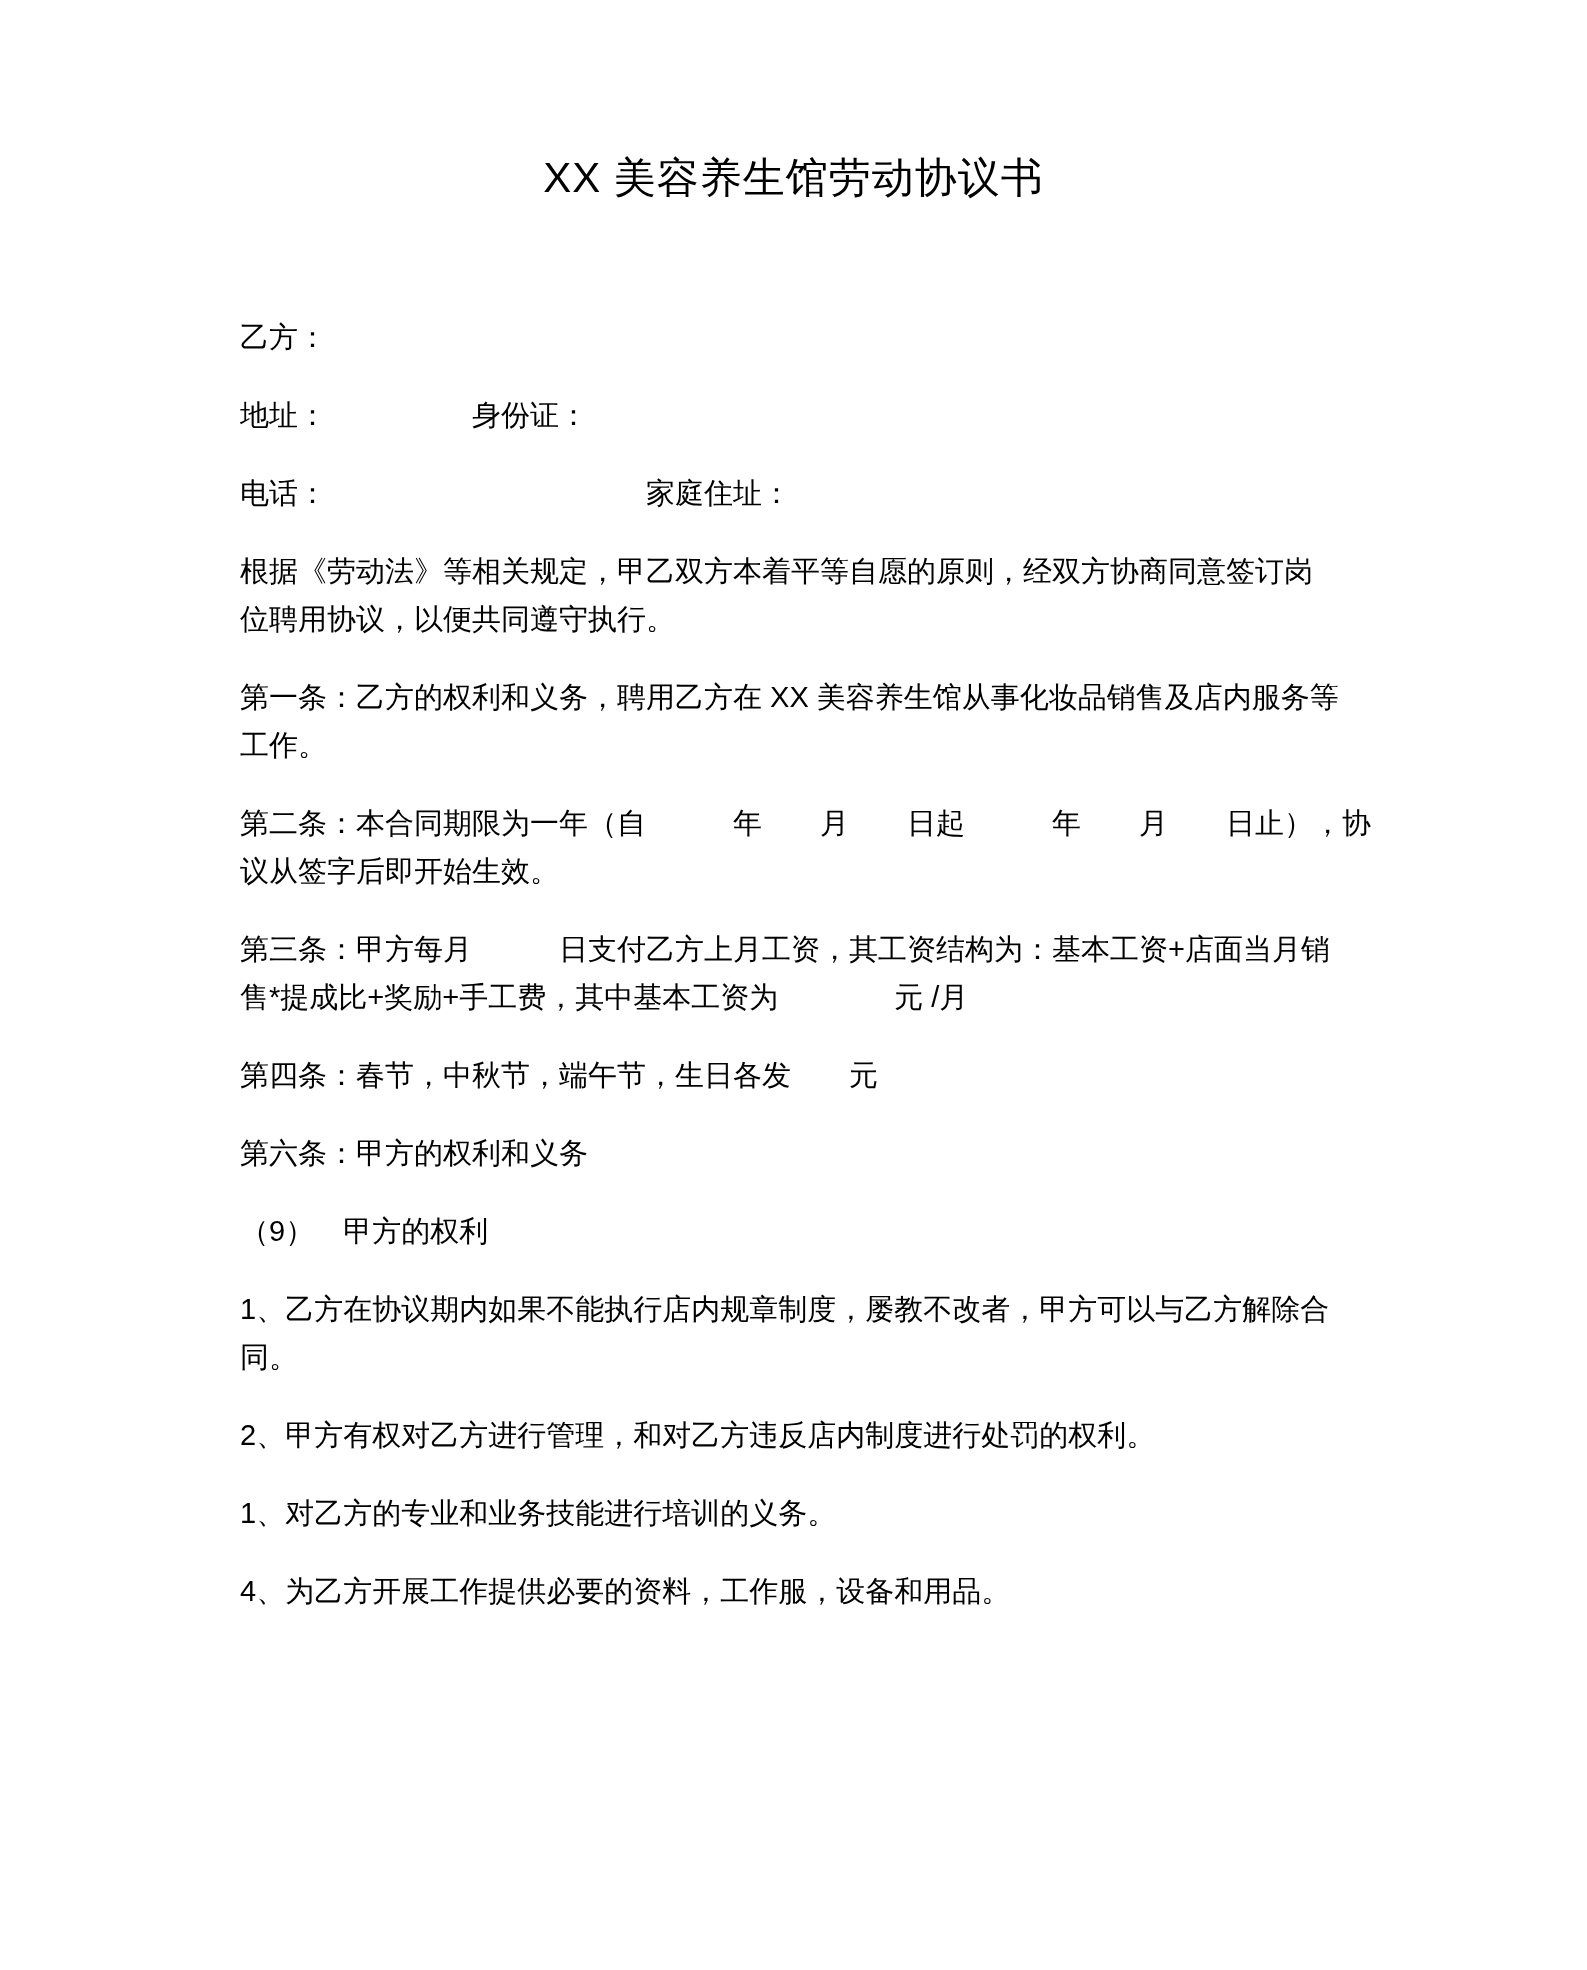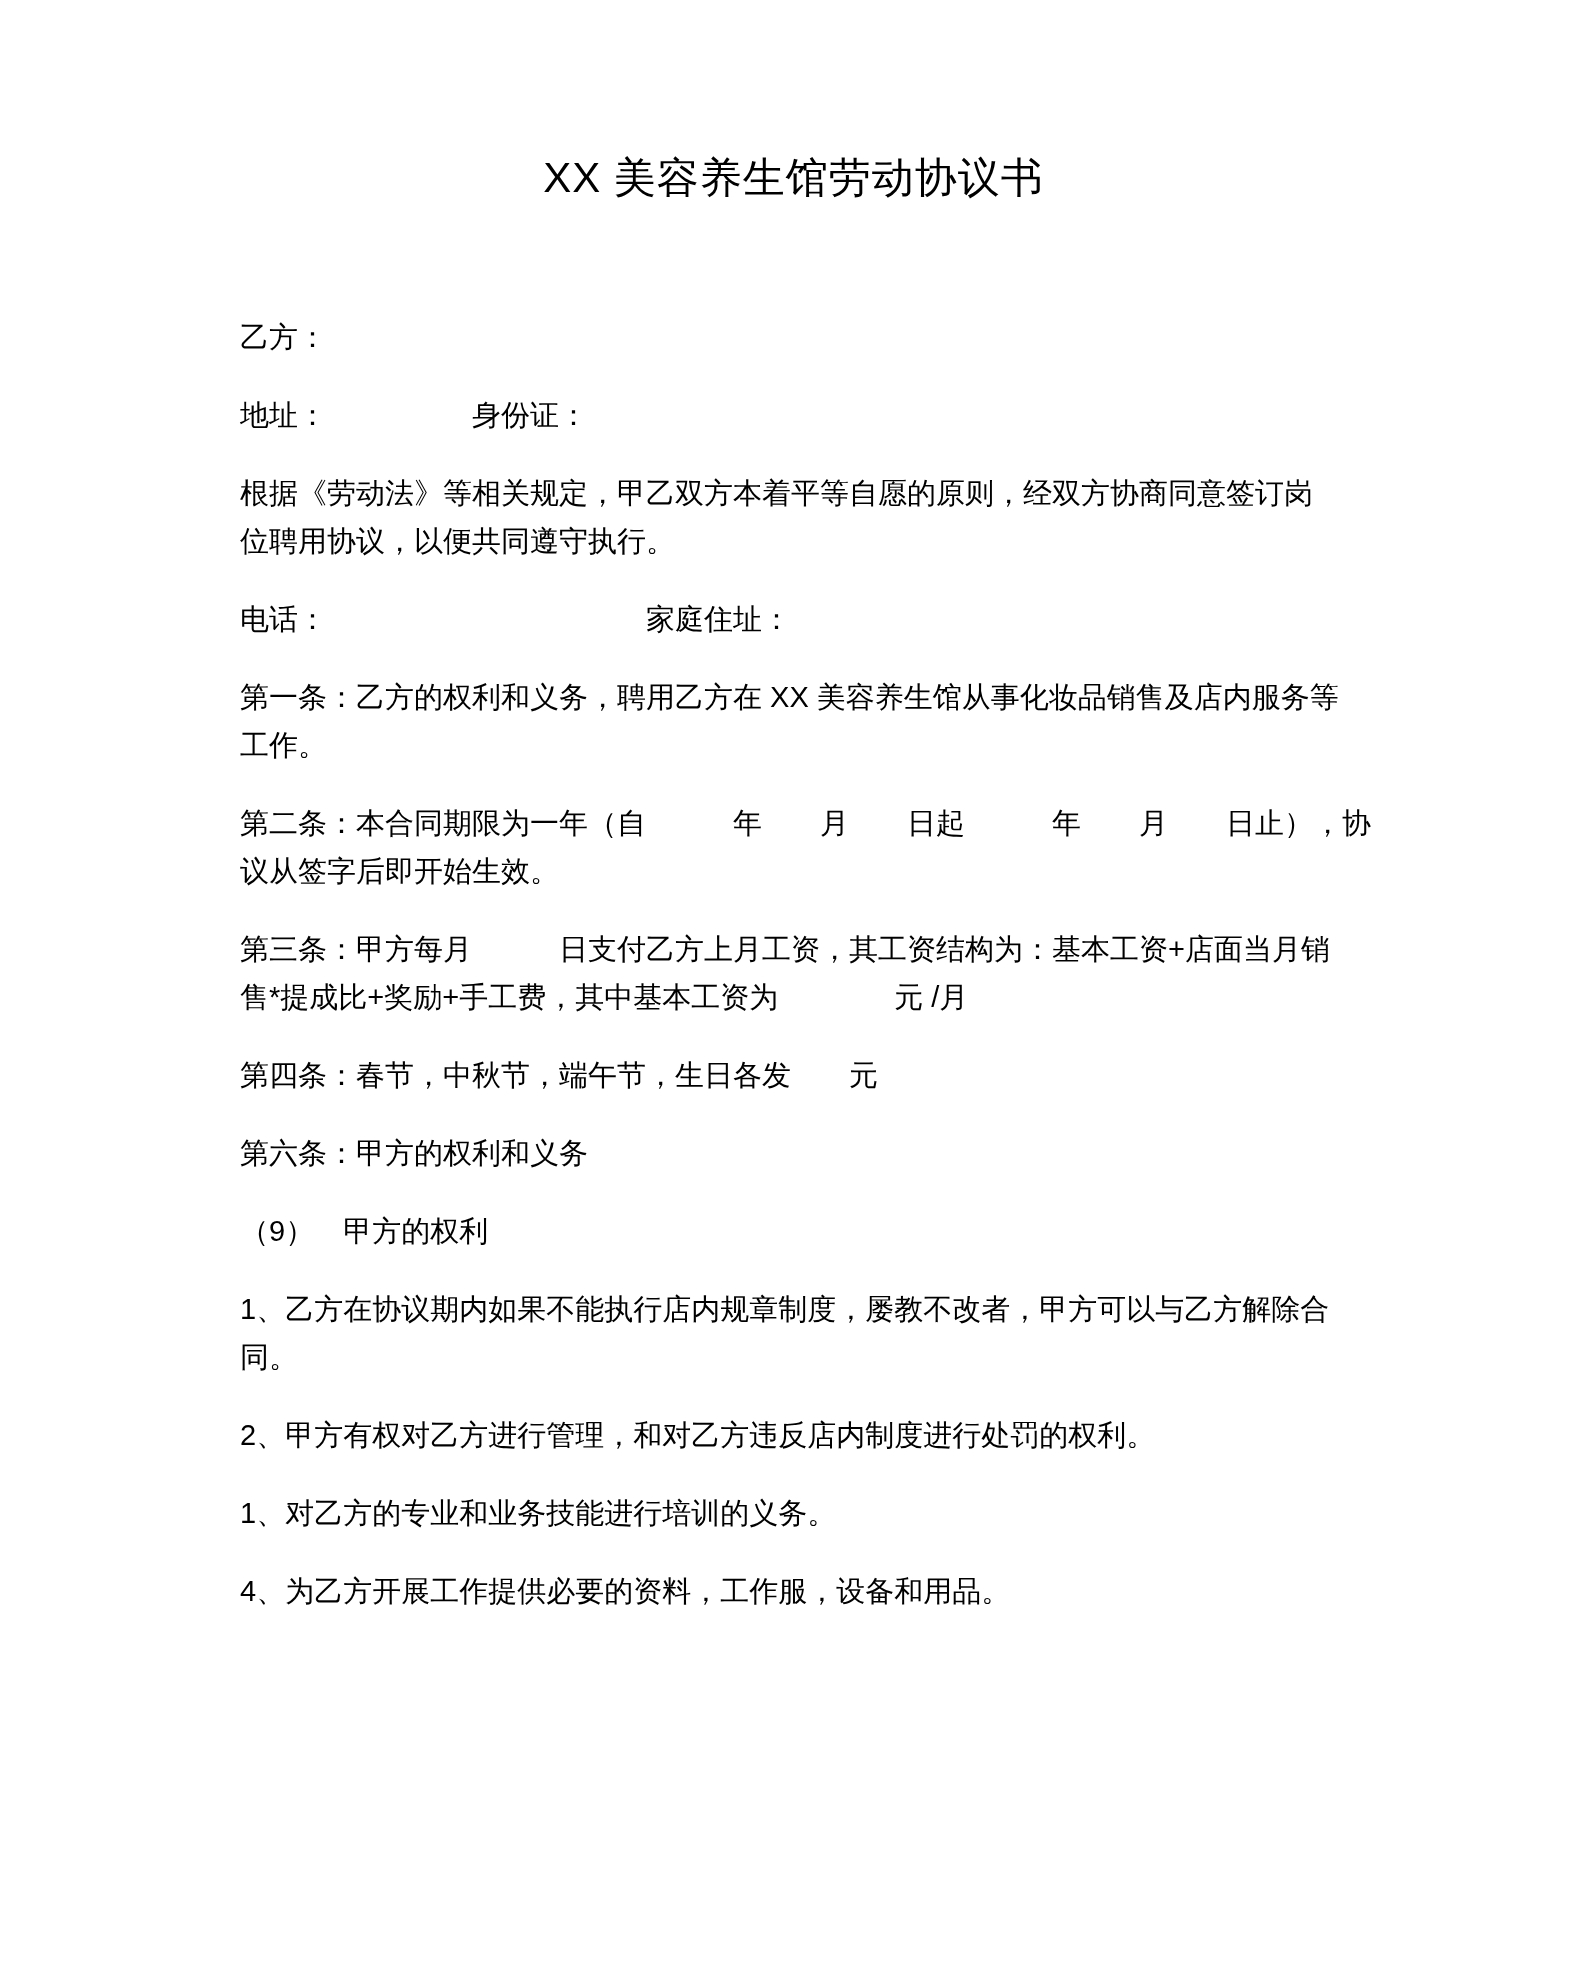--- a/index.html
+++ b/index.html
@@ -41,23 +41,23 @@
   }
 </style>
 </head>
 <body>
 
 <div class="page">
   <h1 class="doc-title">XX 美容养生馆劳动协议书</h1>
   <div class="doc-body">
     <p>乙方：</p>
     <p>地址：　　　　　身份证：</p>
+    <p>电话：　　　　　　　　　　　家庭住址：</p>
     <p>根据《劳动法》等相关规定，甲乙双方本着平等自愿的原则，经双方协商同意签订岗
 位聘用协议，以便共同遵守执行。</p>
-    <p>电话：　　　　　　　　　　　家庭住址：</p>
     <p>第一条：乙方的权利和义务，聘用乙方在 XX 美容养生馆从事化妆品销售及店内服务等
 工作。</p>
     <p>第二条：本合同期限为一年（自　　　年　　月　　日起　　　年　　月　　日止），协
 议从签字后即开始生效。</p>
     <p>第三条：甲方每月　　　日支付乙方上月工资，其工资结构为：基本工资+店面当月销
 售*提成比+奖励+手工费，其中基本工资为　　　　元 /月</p>
     <p>第四条：春节，中秋节，端午节，生日各发　　元</p>
     <p>第六条：甲方的权利和义务</p>
     <p>（9）　甲方的权利</p>
     <p>1、乙方在协议期内如果不能执行店内规章制度，屡教不改者，甲方可以与乙方解除合

